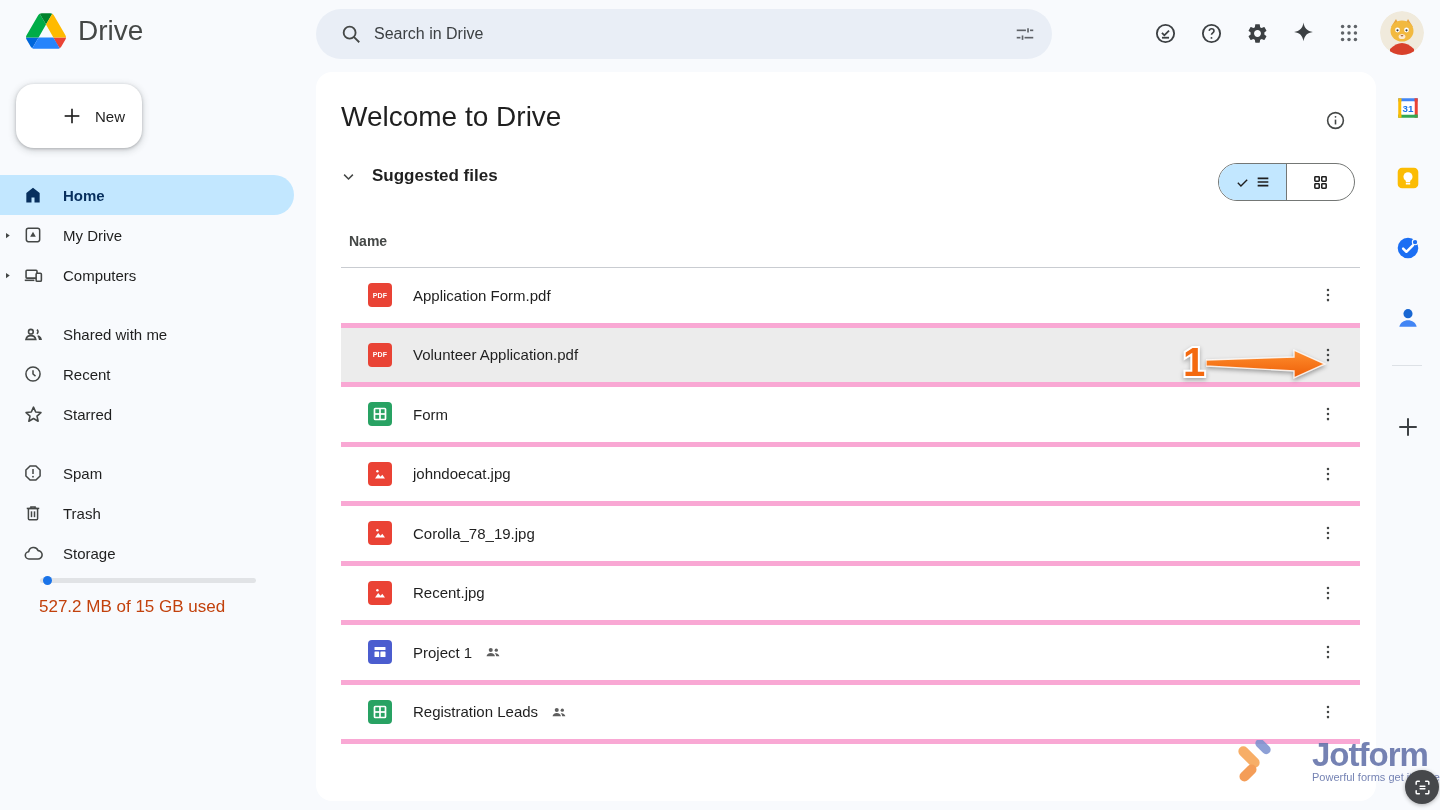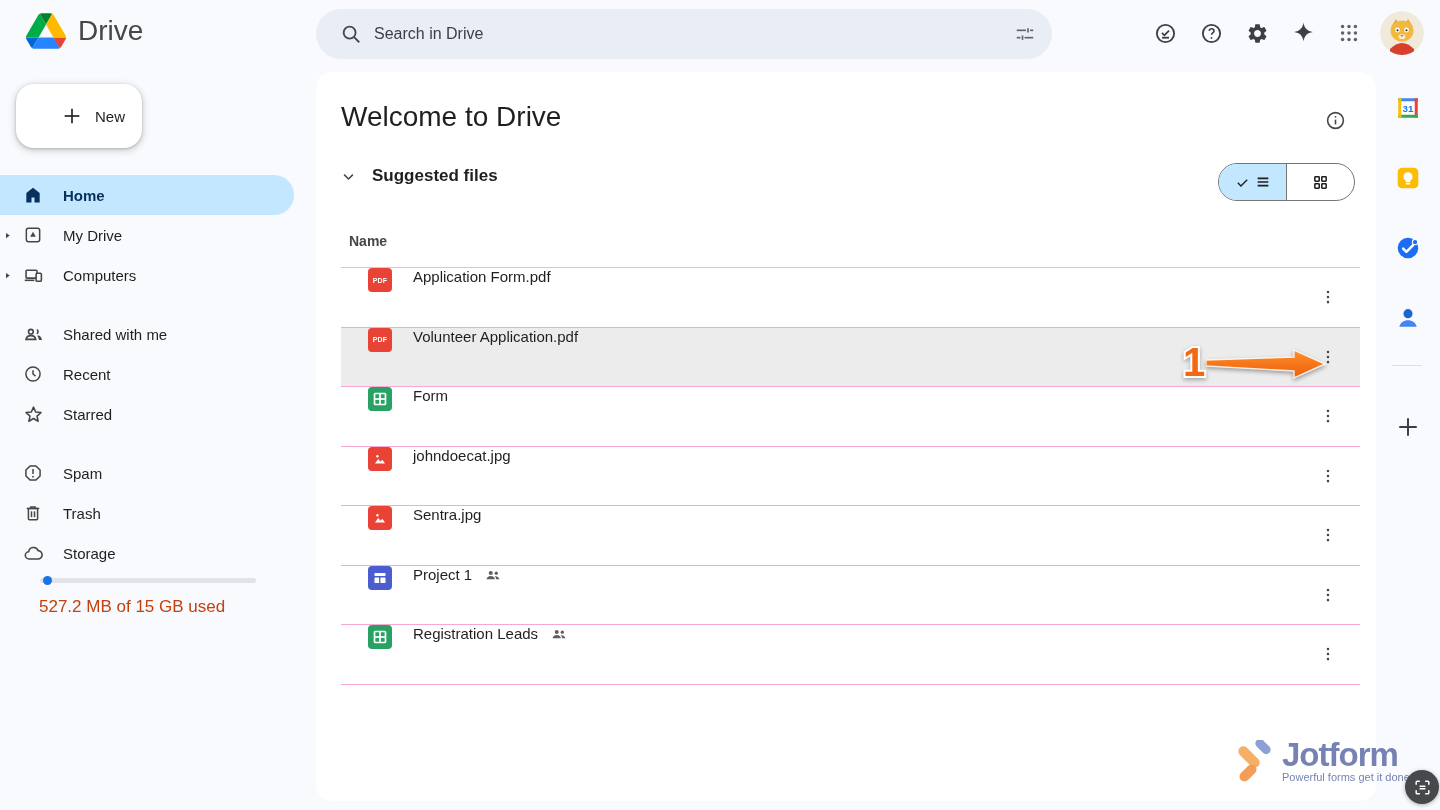--- a/index.html
+++ b/index.html
@@ -74,22 +74,22 @@
     border:1px solid #747775; border-radius:19px; display:flex; overflow:hidden; cursor:pointer;
     background:#fff;
   }
   .vt-half { flex:1; display:flex; align-items:center; justify-content:center; gap:5px; }
   .vt-half.active { background:#C2E7FF; }
   .vt-half + .vt-half { border-left:1px solid #747775; }
   .col-header { position:absolute; left:33px; top:161px; font-size:14px; color:#444746; font-weight:bold; }
   .table-divider { position:absolute; left:25px; top:195px; width:1019px; height:1px; background:#C9CCD1; }
   #rows { position:absolute; left:25px; top:196px; width:1019px; }
   .frow {
-    height:59.5px; display:flex; align-items:flex-start; position:relative;
-    border-bottom:1px solid #f9a8d4; cursor:pointer;
+    height:59.5px; display:flex; align-items:center; position:relative;
+    border-bottom:5px solid #f9a8d4; cursor:pointer;
   }
   .frow.highlighted { background:#ECECEC; }
   .fic-slot { margin-left:27px; width:24px; height:24px; }
   .fname { margin-left:21px; font-size:15px; color:#1F1F1F; }
   .fshared { margin-left:12px; display:none; }
   .frow[data-shared="true"] .fshared { display:block; }
   .kebab { position:absolute; right:14px; top:50%; transform:translateY(-50%); width:36px; height:36px; display:flex; align-items:center; justify-content:center; }
 
   .fic { width:24px; height:24px; border-radius:4px; display:flex; align-items:center; justify-content:center; }
   .fic.pdf   { background:var(--c-pdf); color:#fff; font-size:7px; font-weight:bold; letter-spacing:.2px; }
@@ -101,21 +101,21 @@
   
   .rail { position:absolute; left:1376px; top:68px; width:64px; height:742px; }
   .rail-btn { position:absolute; left:19px; cursor:pointer; }
   .rail-divider { position:absolute; left:16px; top:297px; width:30px; height:1px; background:#DDE1E6; }
 
   
   .anno-num { position:absolute; left:1178px; top:336px; pointer-events:none; }
   .anno-arrow { position:absolute; left:1206px; top:346px; pointer-events:none; filter:drop-shadow(0 2px 2px rgba(0,0,0,.35)); }
 
   
-  .watermark { position:absolute; left:1234px; top:740px; opacity:.85; pointer-events:none; display:flex; }
+  .watermark { position:absolute; left:1234px; top:740px; opacity:.85; pointer-events:none; display:flex;gap:30px; }
   .wm-text { margin-left:6px; }
   .wm-brand { font-size:33px; font-weight:bold; color:#5D6DA6; line-height:30px; letter-spacing:-1px; }
   .wm-tag { font-size:11px; color:#5D6DA6; margin-top:1px; text-align:right; }
 
   
   .fab {
     position:absolute; left:1405px; top:770px; width:34px; height:34px; border-radius:50%;
     background:#46484B; display:flex; align-items:center; justify-content:center; cursor:pointer;
     box-shadow:0 1px 4px rgba(0,0,0,.3);
   }
@@ -456,21 +456,40 @@
   </div>
       <div class="frow" data-shared="false">
     <span class="fic-slot">
           <div class="fic image">
             <svg width="16" height="16" viewBox="0 0 16 16">
               <path d="m3 12.5 3.2-4.5 2.3 2.8 1.8-2.1 2.7 3.8z" fill="#fff"></path>
               <circle cx="5.4" cy="5.2" r="1.2" fill="#fff"></circle>
             </svg>
           </div>
         </span>
-    <span class="fname">Sentra.jpg</span>
+    <span class="fname">Corolla_78_19.jpg</span>
+
+    <span class="kebab">
+      <svg width="18" height="18" viewBox="0 0 24 24" fill="#444746">
+            <circle cx="12" cy="5.2" r="1.7"></circle>
+            <circle cx="12" cy="12" r="1.7"></circle>
+            <circle cx="12" cy="18.8" r="1.7"></circle>
+          </svg>
+    </span>
+  </div>
+      <div class="frow" data-shared="false">
+    <span class="fic-slot">
+          <div class="fic image">
+            <svg width="16" height="16" viewBox="0 0 16 16">
+              <path d="m3 12.5 3.2-4.5 2.3 2.8 1.8-2.1 2.7 3.8z" fill="#fff"></path>
+              <circle cx="5.4" cy="5.2" r="1.2" fill="#fff"></circle>
+            </svg>
+          </div>
+        </span>
+    <span class="fname">Recent.jpg</span>
 
     <span class="kebab">
       <svg width="18" height="18" viewBox="0 0 24 24" fill="#444746">
             <circle cx="12" cy="5.2" r="1.7"></circle>
             <circle cx="12" cy="12" r="1.7"></circle>
             <circle cx="12" cy="18.8" r="1.7"></circle>
           </svg>
     </span>
   </div>
       <div class="frow" data-shared="true">

